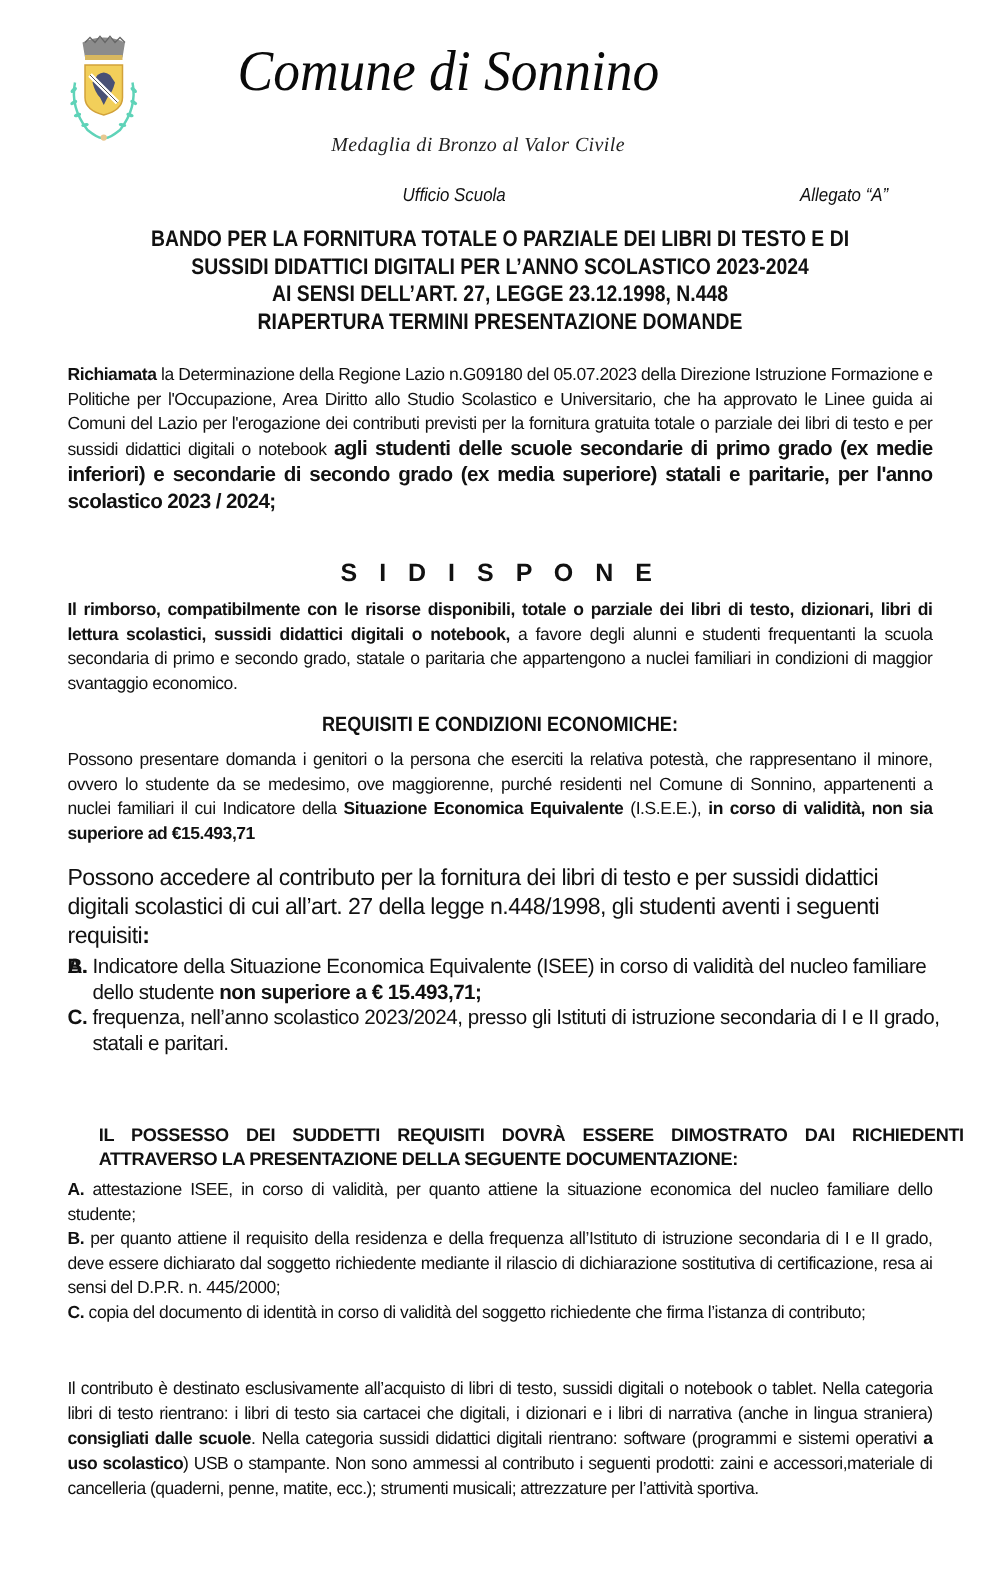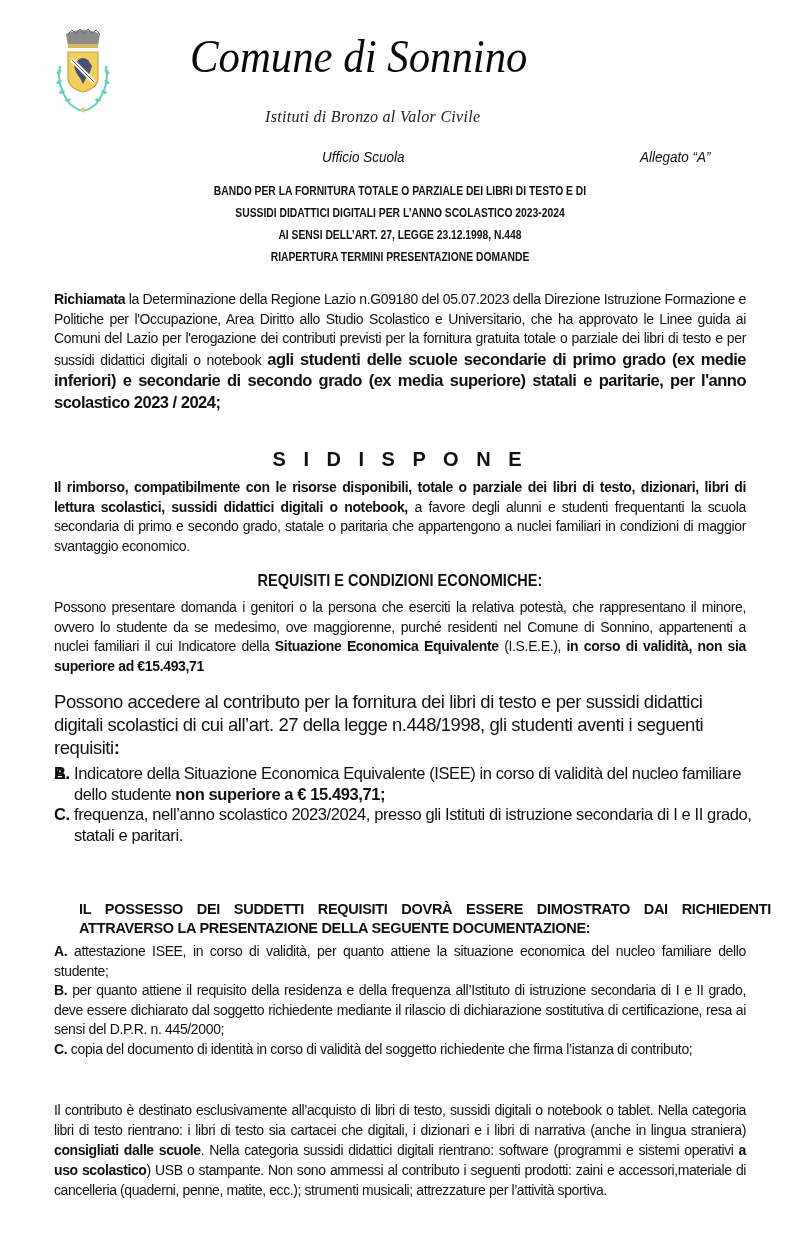--- a/index.html
+++ b/index.html
@@ -7,21 +7,21 @@
   .page { position: absolute; left: 0; top: 0; width: 800px; height: 1204px; }
 
   
   .crest { position: absolute; left: 50px; top: 26px; width: 66px; height: 92px; }
   .title { position: absolute; left: 190px; top: 30px; font-family: "Liberation Serif", serif; font-style: italic; font-size: 46px; letter-spacing: 0px; color: #0a0a0a; transform: scaleX(0.93); transform-origin: left top; white-space: nowrap; }
   .motto { position: absolute; left: 265px; top: 108px; font-family: "Liberation Serif", serif; font-style: italic; font-size: 16px; color: #222; white-space: nowrap; letter-spacing: 0.3px; }
   .office { position: absolute; left: 322px; top: 148px; font-style: italic; font-size: 15px; white-space: nowrap; transform: scaleX(0.9); transform-origin: left top; }
   .annex { position: absolute; left: 640px; top: 148px; font-style: italic; font-size: 15px; white-space: nowrap; transform: scaleX(0.9); transform-origin: left top; }
 
   
-  .heading { position: absolute; left: 40px; top: 180px; width: 720px; text-align: center; font-weight: bold; font-size: 12px; line-height: 22px; }
+  .heading { position: absolute; left: 40px; top: 180px; width: 720px; text-align: center; font-weight: bold; font-size: 18px; line-height: 22px; }
   .heading div { transform: scaleX(0.86); white-space: nowrap; }
 
   
   .block { position: absolute; left: 54px; width: 692px; text-align: justify; font-size: 14px; line-height: 19.5px; }
   .narrow { letter-spacing: -0.35px; }
   .block b { font-weight: bold; }
   .big { font-size: 16px; line-height: 21px; margin-top: 16px; }
   .center-h { position: absolute; left: 40px; width: 720px; text-align: center; font-weight: bold; }
 
   .sidispone { top: 448px; font-size: 20px; letter-spacing: 6px; }
@@ -63,21 +63,21 @@
       <ellipse cx="18" cy="74" rx="3" ry="1.5" transform="rotate(-10 18 74)"></ellipse>
       <ellipse cx="57" cy="46" rx="3" ry="1.5" transform="rotate(40 57 46)"></ellipse>
       <ellipse cx="57" cy="56" rx="3" ry="1.5" transform="rotate(30 57 56)"></ellipse>
       <ellipse cx="54" cy="66" rx="3" ry="1.5" transform="rotate(20 54 66)"></ellipse>
       <ellipse cx="48" cy="74" rx="3" ry="1.5" transform="rotate(10 48 74)"></ellipse>
     </g>
     <circle cx="33" cy="84" r="2.5" fill="#e8c890"></circle>
   </svg>
 
   <div class="title">Comune di Sonnino</div>
-  <div class="motto">Istituti di Bronzo al Valor Civile</div>
+  <div class="motto">Medaglia di Bronzo al Valor Civile</div>
   <div class="office">Ufficio Scuola</div>
   <div class="annex">Allegato “A”</div>
 
   <div class="heading">
     <div>BANDO PER LA FORNITURA TOTALE O PARZIALE DEI LIBRI DI TESTO E DI</div>
     <div>SUSSIDI DIDATTICI DIGITALI PER L’ANNO SCOLASTICO 2023-2024</div>
     <div>AI SENSI DELL’ART. 27, LEGGE 23.12.1998, N.448</div>
     <div>RIAPERTURA TERMINI PRESENTAZIONE DOMANDE</div>
   </div>
 

